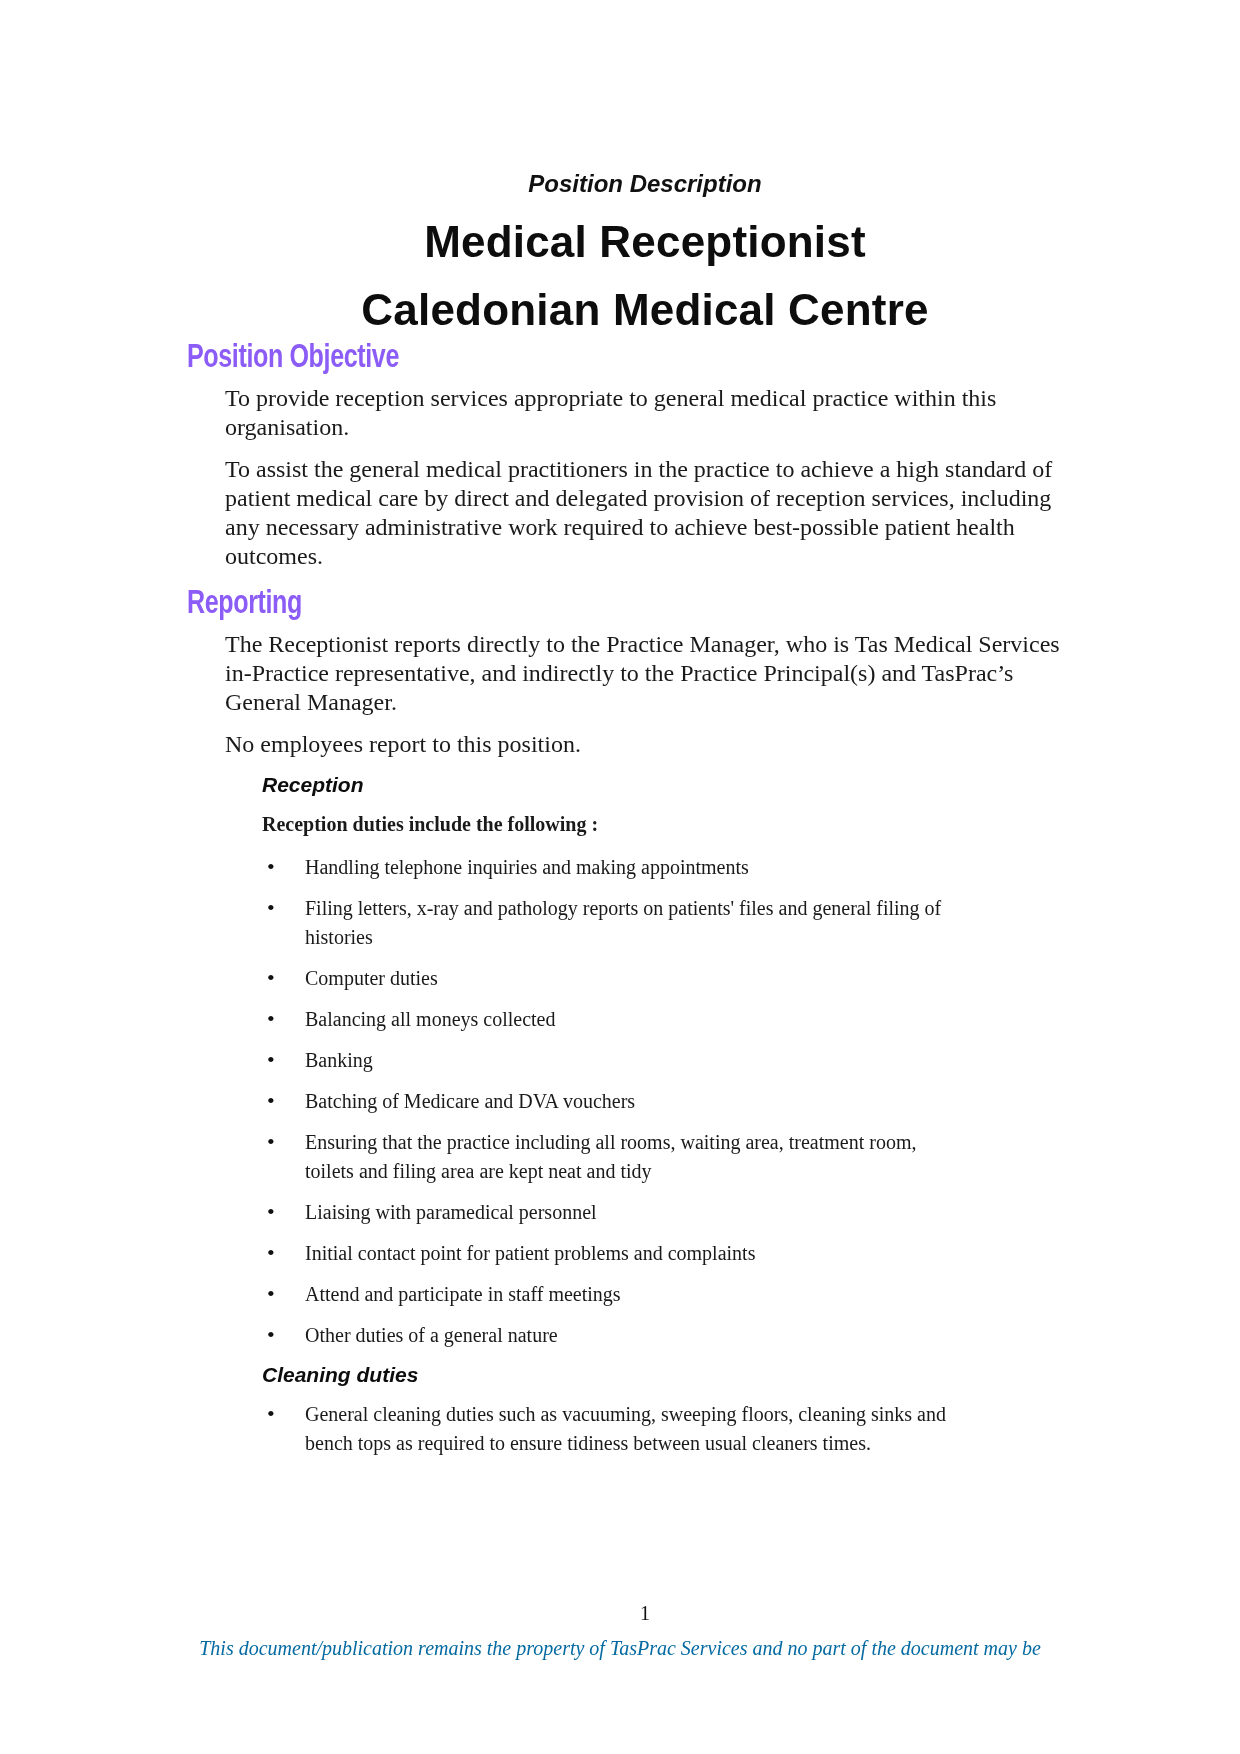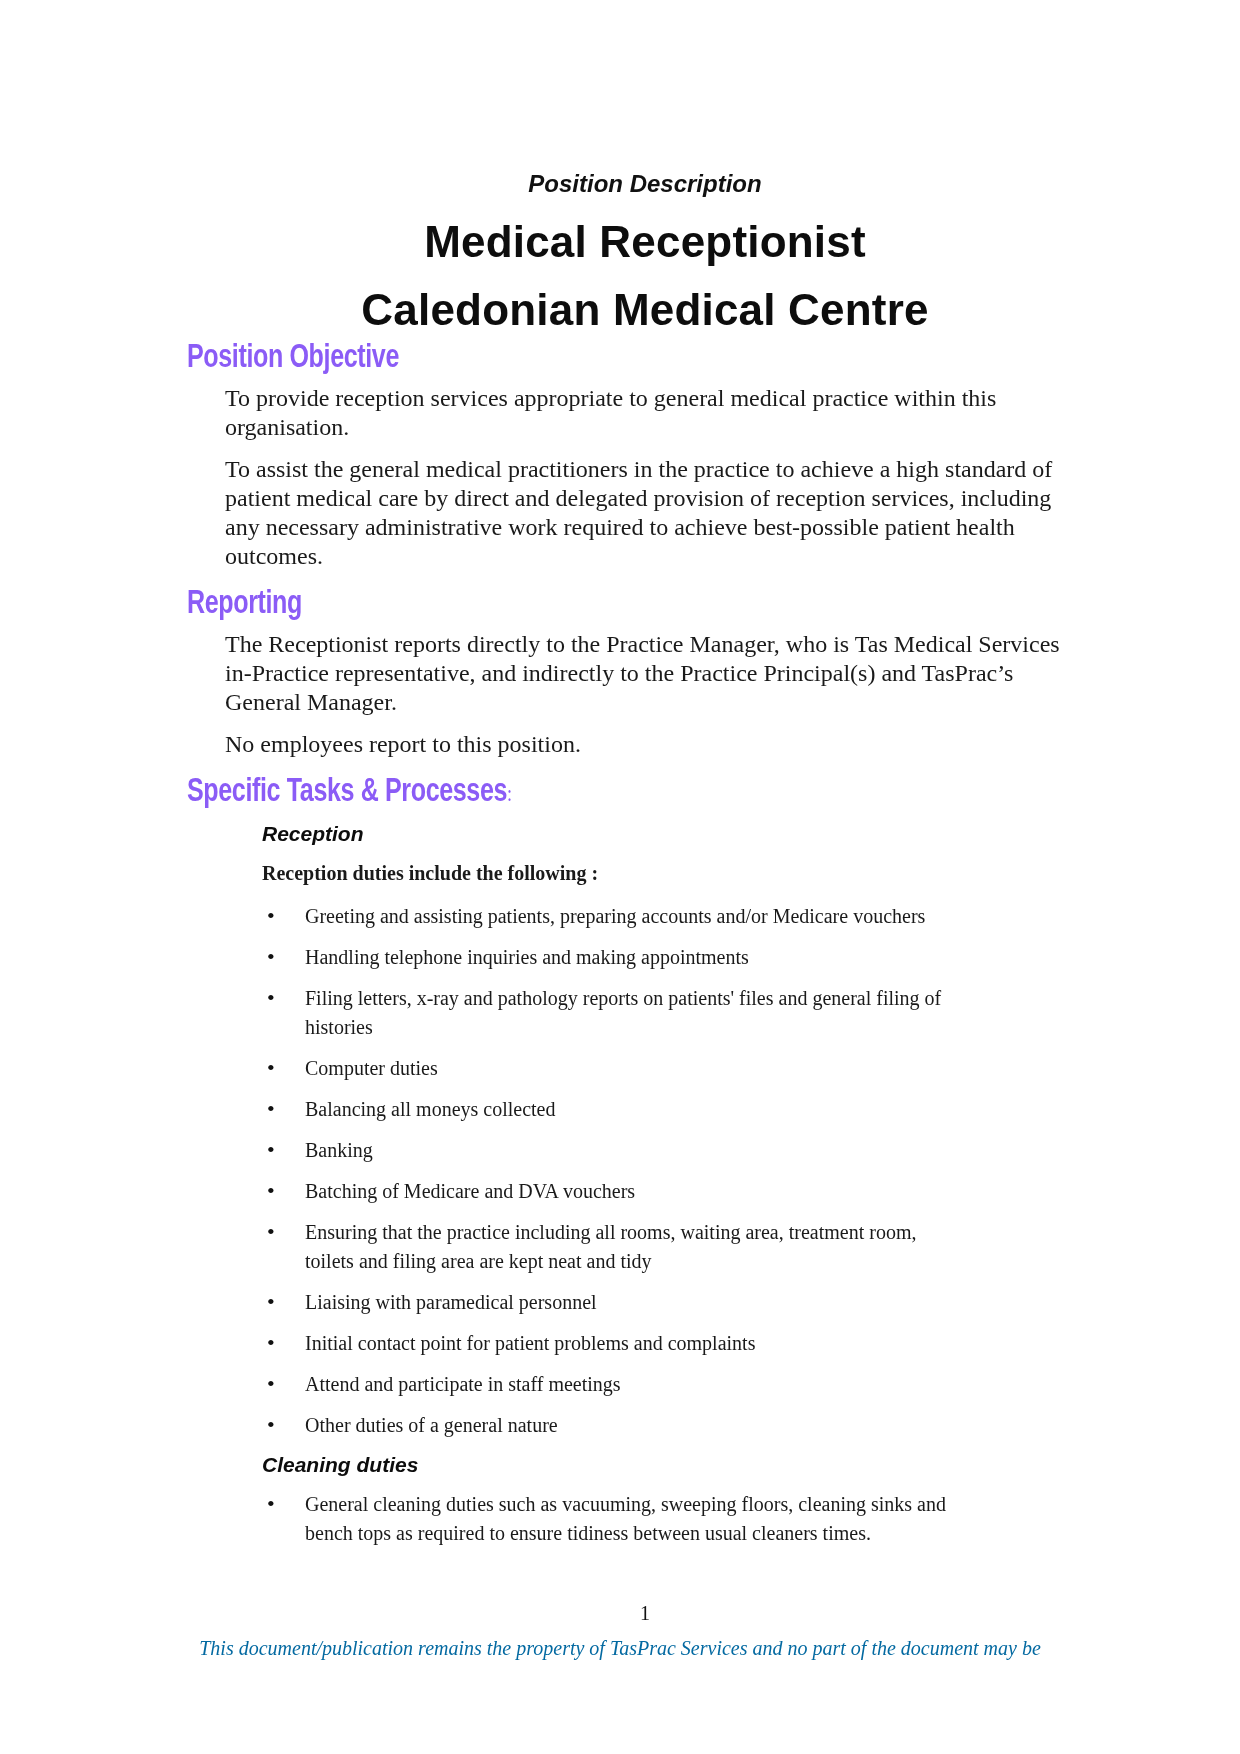--- a/index.html
+++ b/index.html
@@ -157,27 +157,25 @@
 patient medical care by direct and delegated provision of reception services, including
 any necessary administrative work required to achieve best-possible patient health
 outcomes.</p>
 
   <h2 class="sec"><span class="cond">Reporting</span></h2>
   <p class="body">The Receptionist reports directly to the Practice Manager, who is Tas Medical Services
 in-Practice representative, and indirectly to the Practice Principal(s) and TasPrac’s
 General Manager.</p>
   <p class="body">No employees report to this position.</p>
 
-  <h2 class="sec"><span class="cond"><span>Specific Tasks &amp; Processes</span><span class="colon">:</span></span></h2>
 
   <h3 class="sub">Reception</h3>
   <p class="intro">Reception duties include the following :</p>
 
   <ul class="bullets">
-    <li>Greeting and assisting patients, preparing accounts and/or Medicare vouchers</li>
     <li>Handling telephone inquiries and making appointments</li>
     <li>Filing letters, x-ray and pathology reports on patients' files and general filing of
 histories</li>
     <li>Computer duties</li>
     <li>Balancing all moneys collected</li>
     <li>Banking</li>
     <li>Batching of Medicare and DVA vouchers</li>
     <li>Ensuring that the practice including all rooms, waiting area, treatment room,
 toilets and filing area are kept neat and tidy</li>
     <li>Liaising with paramedical personnel</li>

